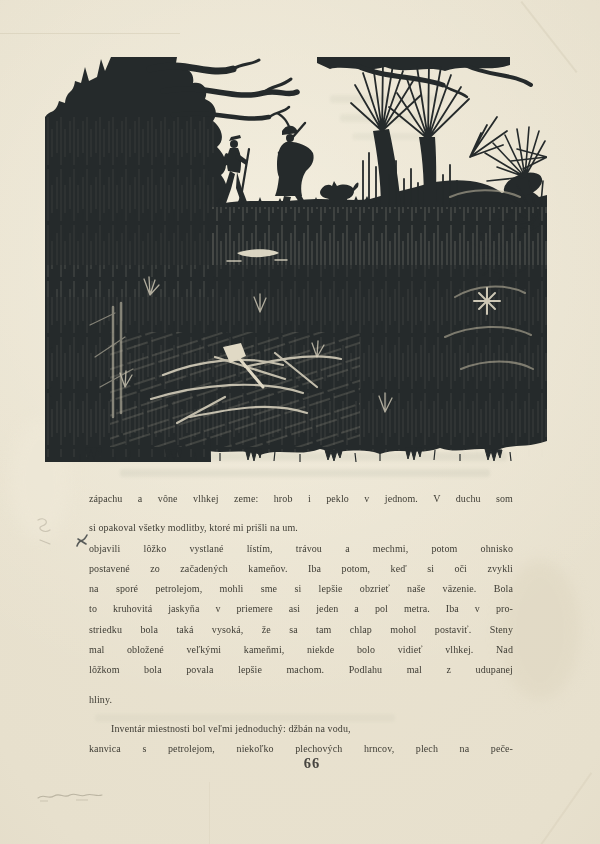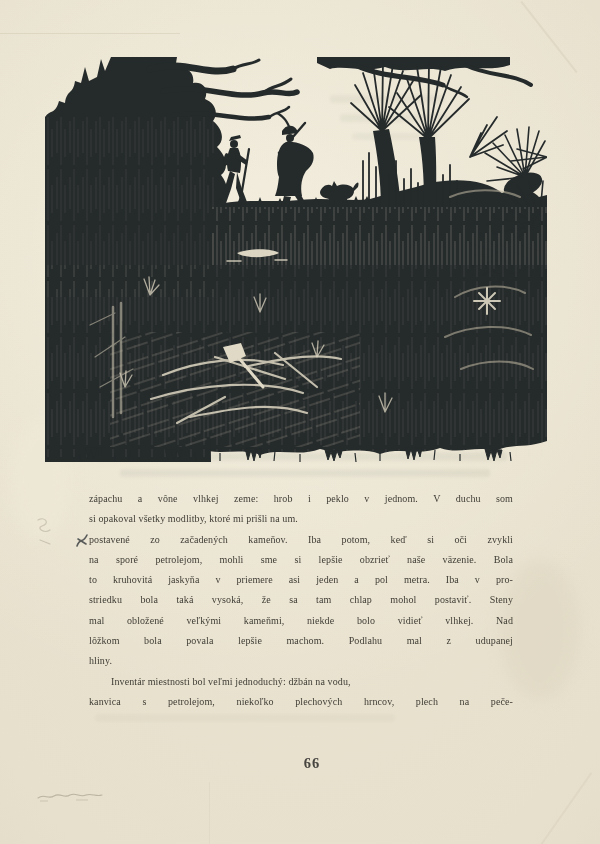--- a/index.html
+++ b/index.html
@@ -24,21 +24,21 @@
   #plate{position:absolute;left:45px;top:57px;width:502px;height:406px;}
   
   #bodytext{
     position:absolute;left:89px;top:489px;width:424px;
     font-size:10px;color:#3f3d35;letter-spacing:.1px;
   }
   .line{
     height:20.3px;line-height:20.3px;overflow:hidden;
     text-align:justify;text-align-last:justify;
   }
-  .line.end{text-align-last:left;}
+  .line.end{text-align-last:left;margin-top:9px;}
   .line.ind1{padding-left:10px;}
   .line.ind2{padding-left:22px;}
   #pageno{
     position:absolute;left:12px;top:755px;width:600px;text-align:center;
     font-size:14.5px;font-weight:bold;color:#474540;letter-spacing:1px;
   }
   .markwrap{position:absolute;}
 </style>
 </head>
 <body>
@@ -199,20 +199,21 @@
              M350,390 l3,12 3,-10 3,11 3,-12 3,9 2,-9 z M430,392 l3,11 3,-9 3,10 3,-11 3,8 2,-8 z"></path>
     <g stroke-width="1.2" fill="none">
       <path d="M60,396 V405 M75,393 L74,404 M140,395 L141,405 M220,394 L219,404 M300,396 L301,405 M380,393 L379,403 M455,395 L456,404 M25,397 V405 M165,396 V404 M245,397 V405 M325,396 V404 M405,397 V404"></path>
     </g>
   </g>
 </svg>
 
 <div id="bodytext">
   <div class="line">zápachu a vône vlhkej zeme: hrob i peklo v jednom. V duchu som</div>
   <div class="line end">si opakoval všetky modlitby, ktoré mi prišli na um.</div>
+  <div class="line">objavili lôžko vystlané lístím, trávou a mechmi, potom ohnisko</div>
   <div class="line">postavené zo začadených kameňov. Iba potom, keď si oči zvykli</div>
   <div class="line">na sporé petrolejom, mohli sme si lepšie obzrieť naše väzenie. Bola</div>
   <div class="line">to kruhovitá jaskyňa v priemere asi jeden a pol metra. Iba v pro-</div>
   <div class="line">striedku bola taká vysoká, že sa tam chlap mohol postaviť. Steny</div>
   <div class="line">mal obložené veľkými kameňmi, niekde bolo vidieť vlhkej. Nad</div>
   <div class="line">lôžkom bola povala lepšie machom. Podlahu mal z udupanej</div>
   <div class="line end">hliny.</div>
   <div class="line end ind2">Inventár miestnosti bol veľmi jednoduchý: džbán na vodu,</div>
   <div class="line">kanvica s petrolejom, niekoľko plechových hrncov, plech na peče-</div>
 </div>

